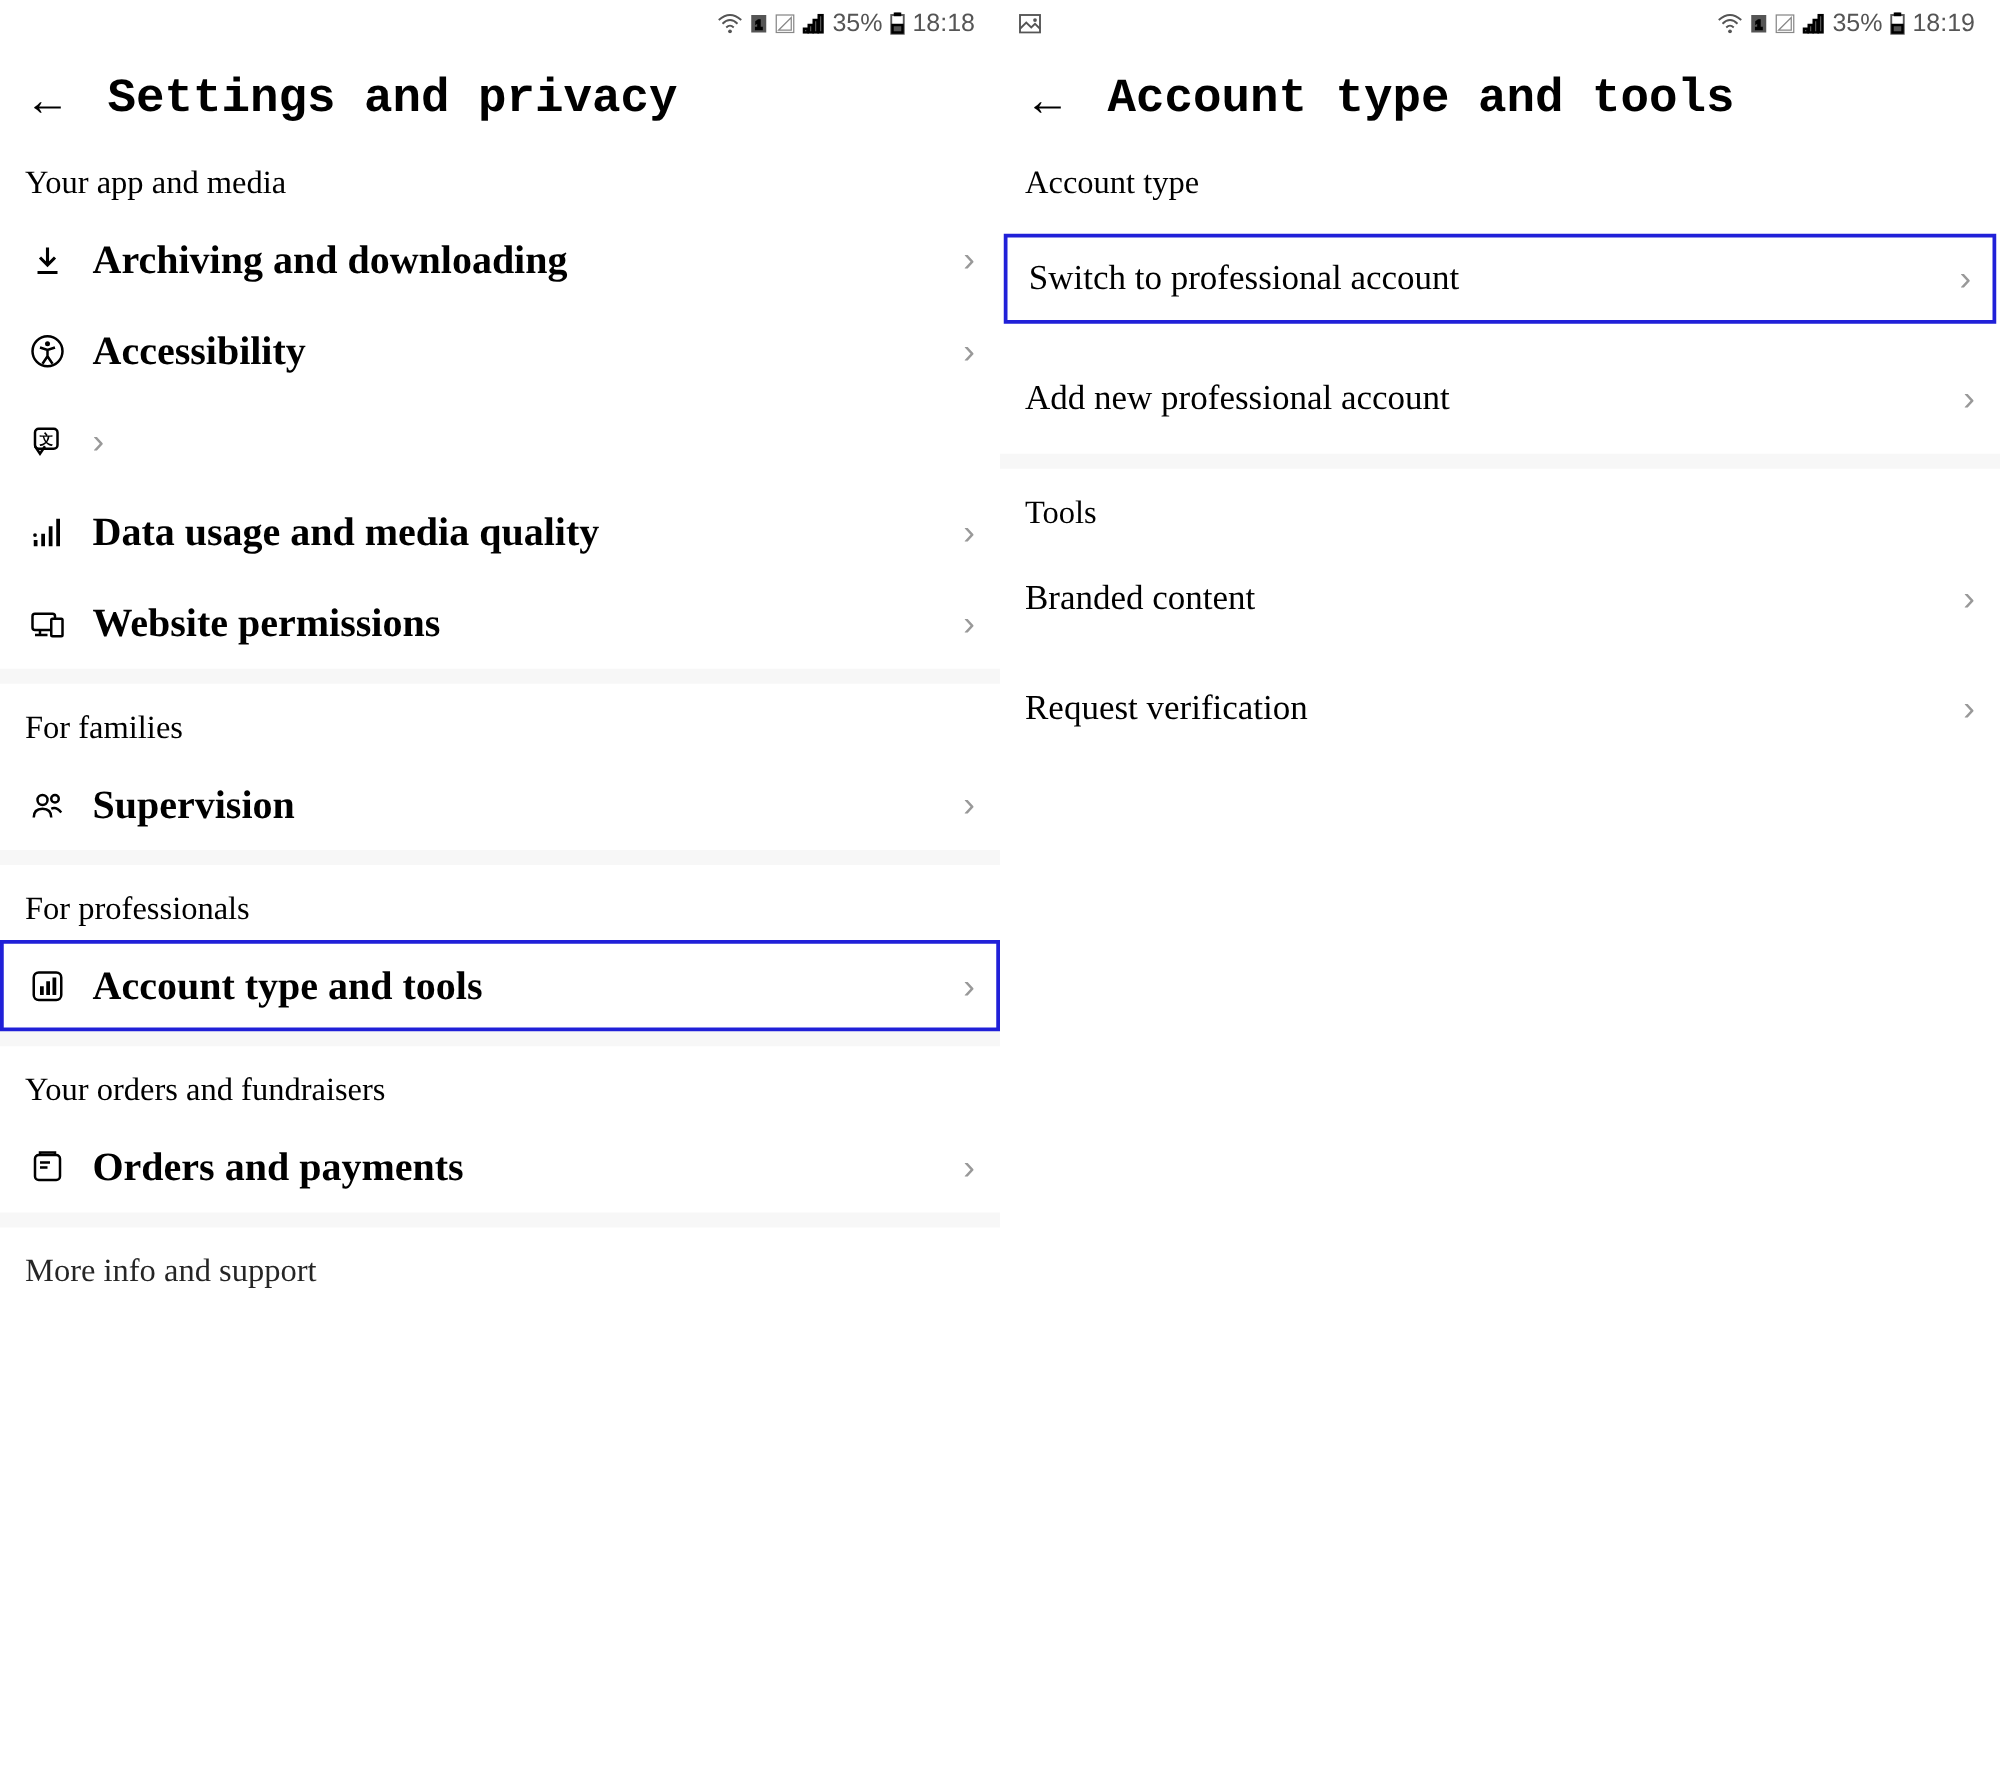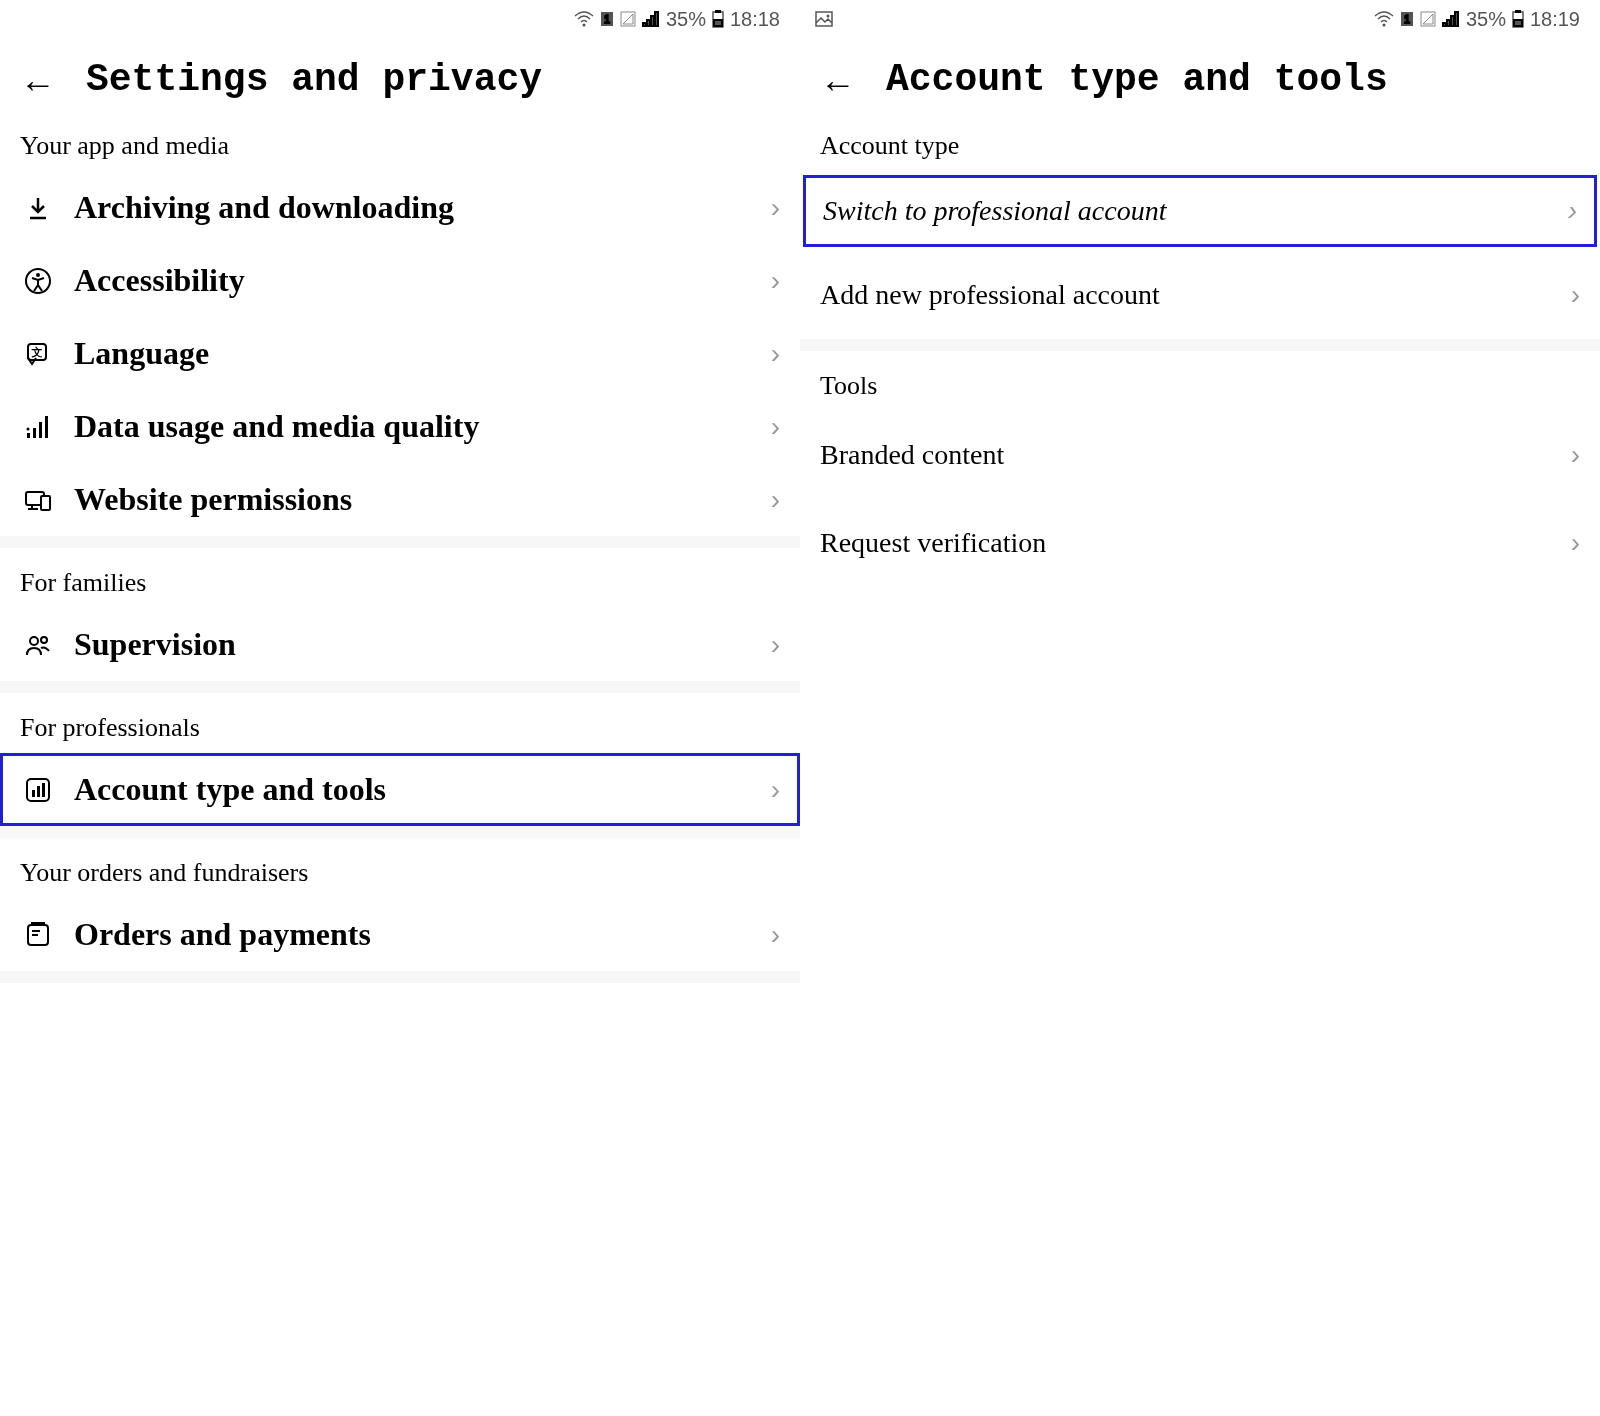--- a/index.html
+++ b/index.html
@@ -116,23 +116,22 @@
       font-family: Georgia, serif;
     }
     .list-item-simple {
       display: flex;
       align-items: center;
       padding: 28px 20px;
       cursor: pointer;
     }
     .list-item-simple.highlighted {
       border: 3px solid #2020d8;
-      margin: 4px 3px;
+      margin: 16px 3px;
       padding: 17px 17px;
-      font-style: italic;
     }
     svg {
       stroke: #000;
       fill: none;
       stroke-width: 2;
     }
   </style>
 </head>
 <body>
 
@@ -207,21 +206,20 @@
   </div>
 
   <div class="list-item">
     <span class="item-icon">
       <svg width="28" height="28" viewBox="0 0 28 28">
           <rect x="4" y="4" width="18" height="16" rx="3" stroke-width="2"></rect>
           <path d="M4 18 L8 24 L12 18" stroke-width="2"></path>
           <text x="13" y="16" font-size="11" fill="#000" stroke="none" text-anchor="middle" font-family="Arial" font-weight="bold">文</text>
         </svg>
     </span>
-    <span class="item-label">Language</span>
     <span class="chevron">›</span>
   </div>
 
   <div class="list-item">
     <span class="item-icon">
       <svg width="28" height="28" viewBox="0 0 28 28">
           <rect x="3" y="20" width="3" height="5" fill="#000" stroke="none"></rect>
           <rect x="9" y="15" width="3" height="10" fill="#000" stroke="none"></rect>
           <rect x="15" y="9" width="3" height="16" fill="#000" stroke="none"></rect>
           <rect x="21" y="3" width="3" height="22" fill="#000" stroke="none"></rect>
@@ -284,20 +282,21 @@
       <svg width="28" height="28" viewBox="0 0 28 28">
           <rect x="4" y="4" width="20" height="20" rx="3" stroke-width="2"></rect>
           <path d="M8 4 L8 2 L20 2 L20 4 M8 10 L16 10 M8 14 L14 14" stroke-width="2"></path>
         </svg>
     </span>
     <span class="item-label">Orders and payments</span>
     <span class="chevron">›</span>
   </div>
 
   <div class="section-divider"></div>
+  <div class="section-header" style="opacity:0.85;">More info and support</div>
 </div>
 
 <div class="screen screen-right">
   <div class="status-bar">
     <div class="left-icons">
       <span class="status-icon">
         <svg width="18" height="16" viewBox="0 0 18 16">
             <rect x="1" y="1" width="16" height="14" fill="none" stroke="#555" stroke-width="1.5"></rect>
             <path d="M1 12 L6 7 L10 11 L13 8 L17 12" fill="none" stroke="#555" stroke-width="1.5"></path>
             <circle cx="13" cy="5" r="1.5" fill="#555" stroke="none"></circle>

